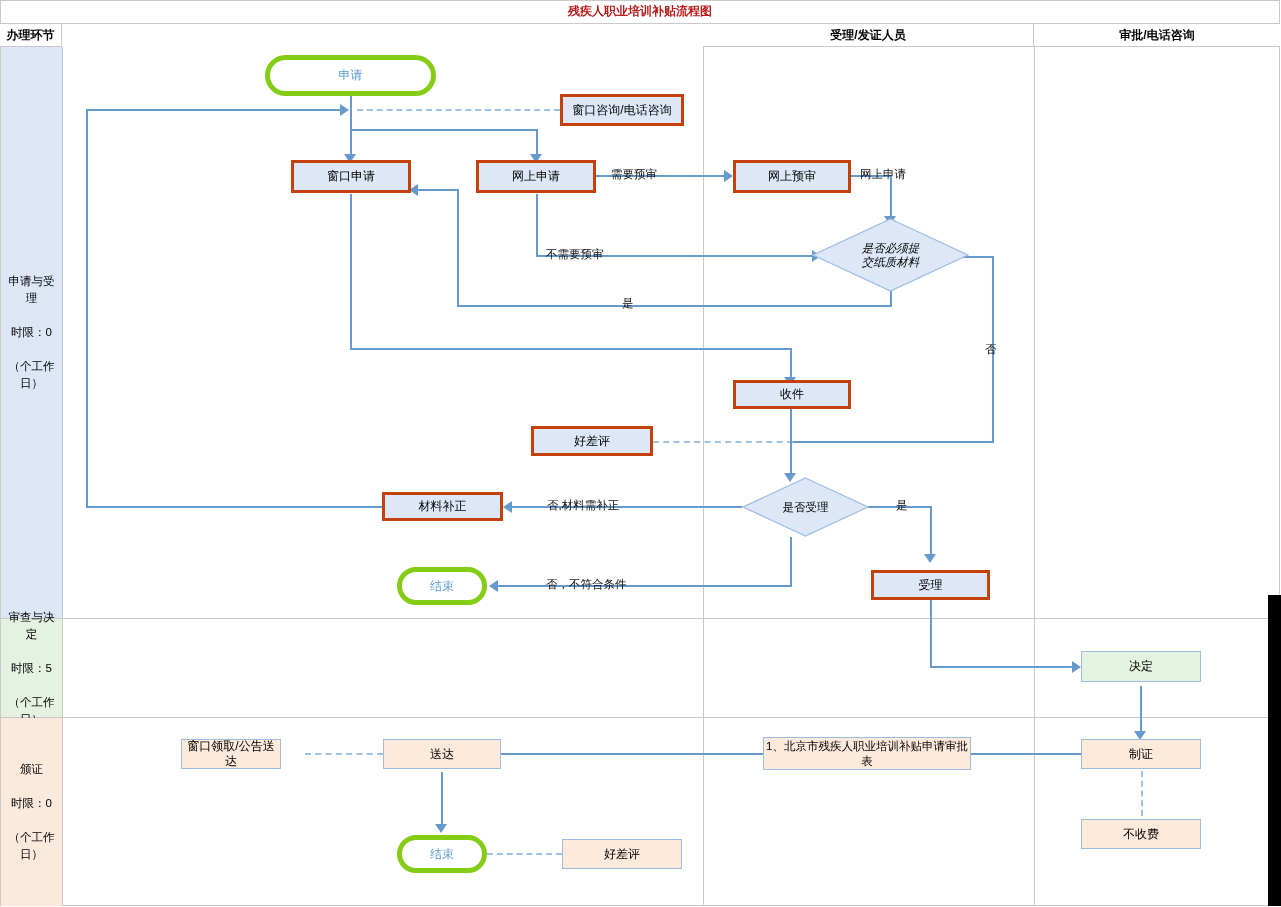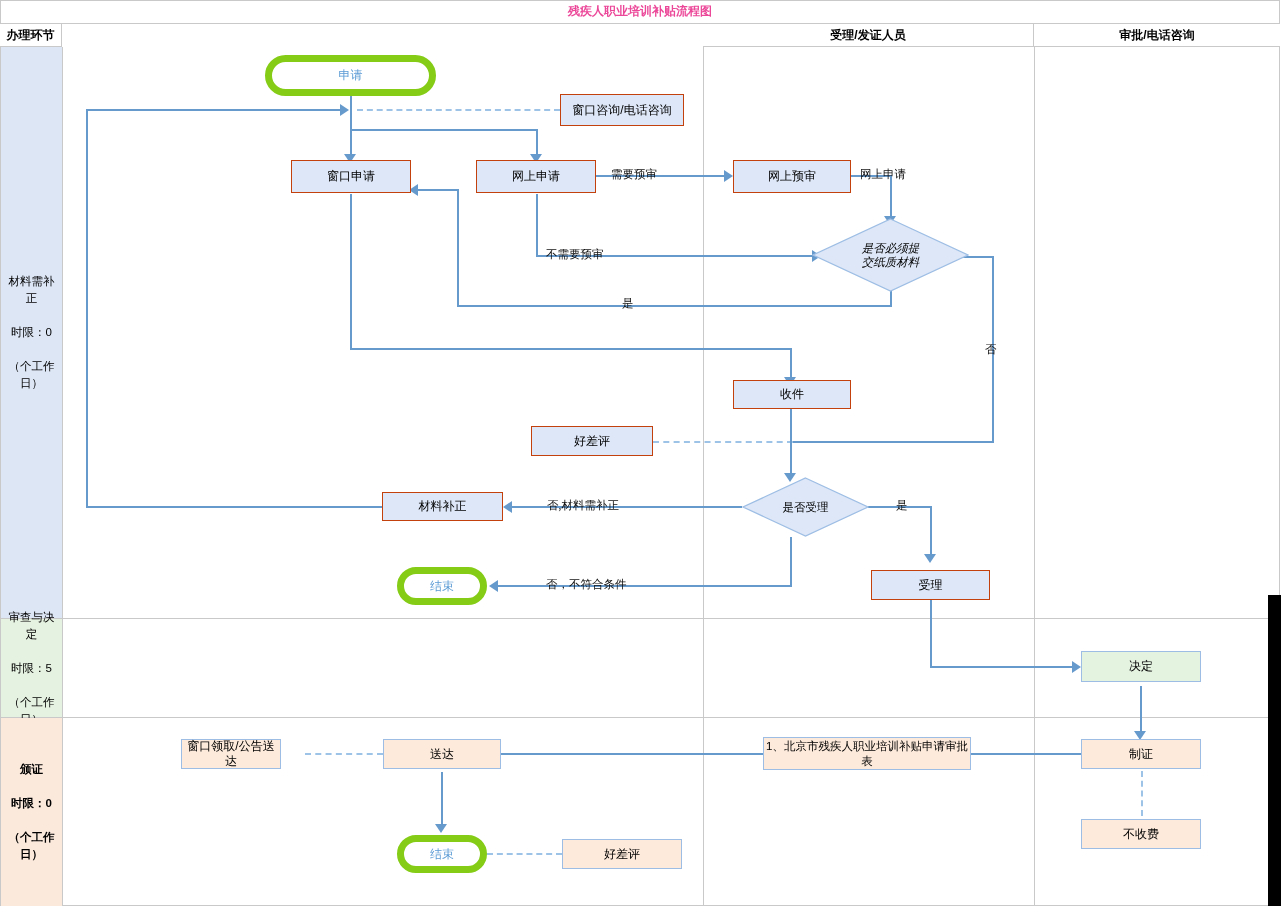--- a/index.html
+++ b/index.html
@@ -6,21 +6,21 @@
   body{width:1281px;height:907px;font-family:"Liberation Sans","DejaVu Sans",sans-serif;
        -webkit-font-smoothing:antialiased;}
   #root{position:relative;width:1281px;height:907px;overflow:hidden;background:#fff;}
 
   
   .frame{position:absolute;left:0;top:0;width:1280px;height:906px;box-sizing:border-box;
          border:1px solid #c9c9c9;}
   .title-row{position:absolute;left:0;top:0;width:1280px;height:24px;
              box-sizing:border-box;border-bottom:1px solid #c9c9c9;
              display:flex;align-items:center;justify-content:center;}
-  .title-row span{font-size:12px;font-weight:bold;color:#ec4899;}
+  .title-row span{font-size:12px;font-weight:bold;color:#b91c1c;}
 
   .hdr-row{position:absolute;left:0;top:24px;width:1280px;height:23px;}
   .hdr-cell{position:absolute;top:0;height:23px;box-sizing:border-box;
             border-right:1px solid #c9c9c9;border-bottom:1px solid #c9c9c9;
             display:flex;align-items:center;justify-content:center;
             font-size:12px;font-weight:bold;color:#000;background:#fff;}
   .hdr-c0{left:0;width:62px;}
   .hdr-c1{left:62px;width:641px;}
   .hdr-c2{left:703px;width:331px;}
   .hdr-c3{left:1034px;width:246px;border-right:none;}
@@ -33,31 +33,31 @@
 
   
   .stage-sep{position:absolute;left:0;width:1280px;height:1px;background:#c9c9c9;}
 
   
   .stage-cell{position:absolute;left:1px;width:61px;box-sizing:border-box;
               display:flex;align-items:center;justify-content:center;text-align:center;
               font-size:11.5px;line-height:17px;color:#000;}
   .stage-1{top:47px;height:571px;background:#dce6f5;}
   .stage-2{top:619px;height:98px;background:#e6f2e1;}
-  .stage-3{top:718px;height:188px;background:#fbe9dc;font-weight:bold;}
+  .stage-3{top:718px;height:188px;background:#fbe9dc;}
   .stage-cell span{display:block;padding:0 2px;}
 
   
   .node{position:absolute;box-sizing:border-box;display:flex;align-items:center;
         justify-content:center;text-align:center;font-size:12px;line-height:15px;
         color:#000;}
-  .n-blue{background:#dde7f7;border:1px solid #c2410c;}
+  .n-blue{background:#dde7f7;border:3px solid #c2410c;}
   .n-green{background:#e4f2e0;border:1px solid #9dbde4;}
   .n-orange{background:#fdeadb;border:1px solid #9dbde4;}
-  .n-term{background:#ffffff;border:7px solid #84cc16;border-radius:22px;color:#5b9bd5;}
+  .n-term{background:#ffffff;border:5px solid #84cc16;border-radius:22px;color:#5b9bd5;}
   .n-diamond{background:transparent;border:none;}
   .dia-shape{position:absolute;left:0;top:0;width:100%;height:100%;}
   .dia-label{position:relative;z-index:2;font-size:11.5px;line-height:14px;color:#000;
              text-align:center;width:100%;}
 
   
   .ln{position:absolute;background:#6699cc;}
   .lnh{height:2px;}
   .lnv{width:2px;}
   .dsh-h{position:absolute;height:0;border-top:2px dashed #9dc3e6;}
@@ -92,21 +92,21 @@
 
   <div class="lane-sep sep-a"></div>
   <div class="lane-sep sep-b"></div>
   <div class="lane-sep sep-c"></div>
 
   <div class="stage-sep" style="top:618px;"></div>
   <div class="stage-sep" style="top:717px;"></div>
 
   <div class="stage-cell stage-1">
     <span>
-      <span>材料需补正</span><br>
+      <span>申请与受理</span><br>
       <span>时限：0</span><br>
       <span>（个工作日）</span>
     </span>
   </div>
   <div class="stage-cell stage-2">
     <span>
       <span>审查与决定</span><br>
       <span>时限：5</span><br>
       <span>（个工作日）</span>
     </span>
@@ -246,19 +246,19 @@
 
   <div class="node n-term" style="left:397px;top:835px;width:90px;height:38px;">结束</div>
 
   <div class="node n-orange" style="left:562px;top:839px;width:120px;height:30px;">好差评</div>
 
   <div class="elabel" style="left:611px;top:168px;">需要预审</div>
   <div class="elabel" style="left:860px;top:168px;">网上申请</div>
   <div class="elabel" style="left:546px;top:248px;">不需要预审</div>
   <div class="elabel" style="left:622px;top:297px;">是</div>
   <div class="elabel" style="left:985px;top:343px;">否</div>
-  <div class="elabel" style="left:547px;top:499px;font-family:Liberation Serif, serif;">否,材料需补正</div>
+  <div class="elabel" style="left:547px;top:499px;">否,材料需补正</div>
   <div class="elabel" style="left:896px;top:499px;">是</div>
   <div class="elabel" style="left:546px;top:578px;">否，不符合条件</div>
 
   <div class="scroll-art"></div>
 
 </div>
 
 </body></html>

